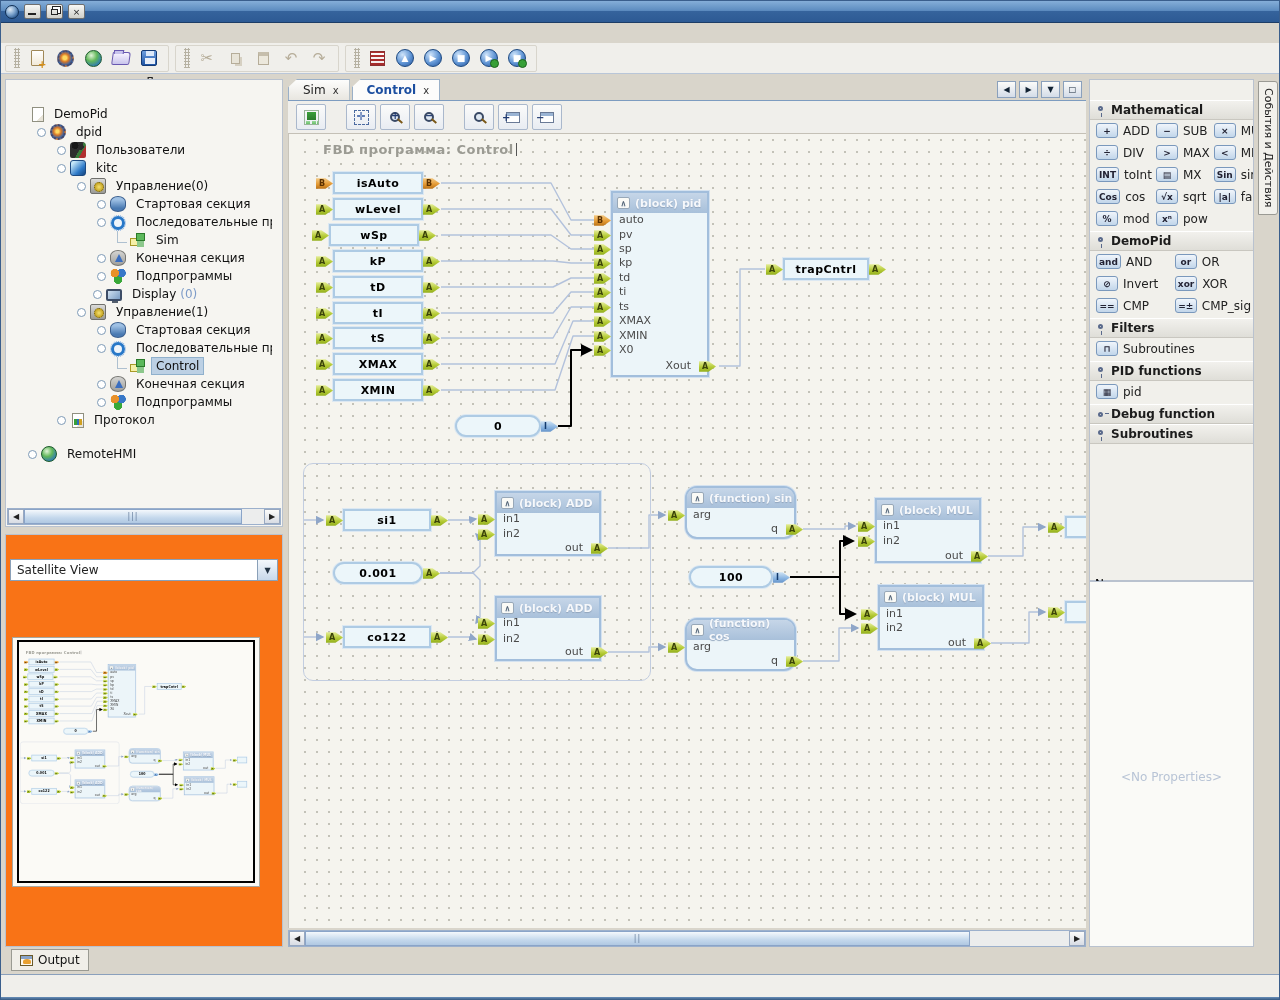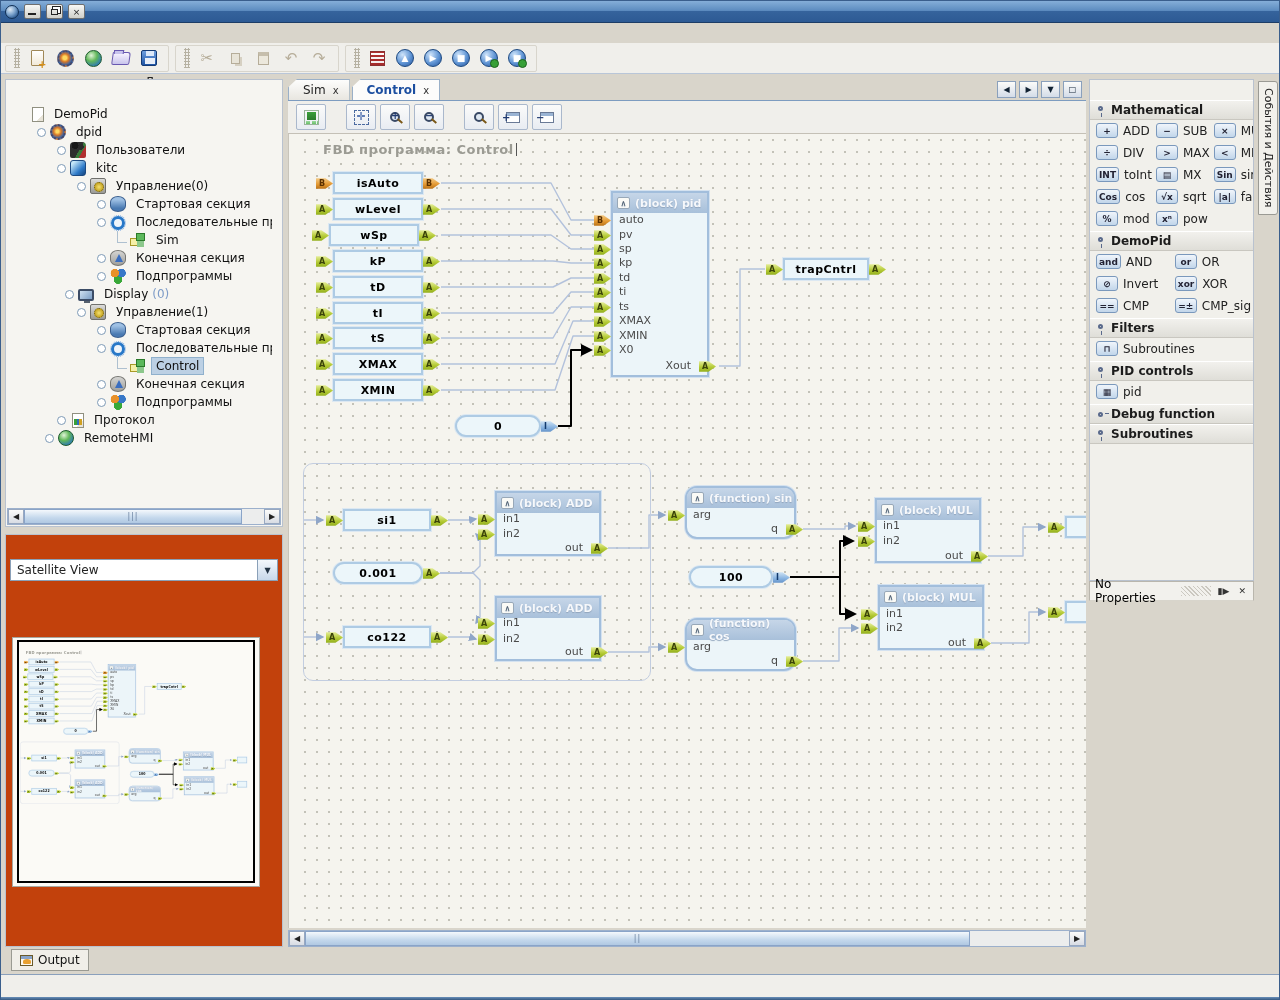--- a/index.html
+++ b/index.html
@@ -85,21 +85,21 @@
   .i-proto::after { content:""; position:absolute; left:1px; top:5px; width:8px; height:6px;
      background:linear-gradient(90deg,#38a038 0 3px,#2c6cc0 3px 5px,#d0a020 5px 8px);}
   .i-globe { border-radius:50%; border:1px solid #1c5a2c; background:radial-gradient(circle at 35% 30%, #e0f4d8, #62b85a 40%, #2f7ab4 78%, #174878);}
 
   .scrollh { position:absolute; height:17px; background:#f0efe9; border:1px solid #9cb0cc; display:flex; align-items:stretch;}
   .sarrow { width:16px; background:linear-gradient(#fcfcfa,#d8dce4); border:1px solid #98a8c0; display:flex; align-items:center; justify-content:center; font-size:8px; color:#222;}
   .sthumb { background:linear-gradient(#f4f8fc,#c4d8ec 60%,#b0c8e2); border:1px solid #8aa4c8; display:flex; align-items:center; justify-content:center; color:#6a82a0; font-size:8px; letter-spacing:1px;}
   .strack { flex:1; background:#eceded; }
 
   
-  #nav-panel { position:absolute; left:4px; top:533px; width:278px; height:413px; background:#c2410c; border:1px solid #b9c2cf;}
+  #nav-panel { position:absolute; left:4px; top:533px; width:278px; height:413px; background:#f97316; border:1px solid #b9c2cf;}
   .dropdown { position:absolute; left:4px; top:24px; width:268px; height:22px; background:#fff; border:1px solid #8aa0b8; display:flex; align-items:center; font-size:12px; color:#222; padding-left:6px;}
   .dropdown .dbtn { margin-left:auto; width:20px; height:100%; background:linear-gradient(#f4f8fc,#c8d8ea); border-left:1px solid #8aa0b8; display:flex; align-items:center; justify-content:center; font-size:8px; color:#234;}
   #minimap { position:absolute; left:6px; top:102px; width:248px; height:250px; background:#fbfaf6; border:1px solid #a8a8a0; overflow:hidden;}
   #mini-scale { position:absolute; left:6px; top:10px; width:800px; height:800px; transform:scale(0.285); transform-origin:0 0;}
   #mini-viewport { position:absolute; left:4px; top:2px; width:238px; height:243px; border:2px solid #000;}
 
   
   #center { position:absolute; left:287px; top:78px; width:798px; height:868px;}
   .tabbar { position:absolute; left:0; top:0; width:100%; height:22px; border-bottom:1px solid #7d9cc0; display:flex; align-items:flex-end;}
   .tab { height:21px; display:flex; align-items:center; gap:7px; padding:0 10px 0 14px; font-size:12px; color:#222;
@@ -308,21 +308,21 @@
         <div class="trow" style="padding-left: 90px;">
           <span class="th"></span>
           <span class="ticon i-end"></span>
           <span class="tlabel">Конечная секция</span>
         </div>
         <div class="trow" style="padding-left: 90px;">
           <span class="th"></span>
           <span class="ticon i-sub"></span>
           <span class="tlabel">Подпрограммы</span>
         </div>
-        <div class="trow" style="padding-left: 58px;">
+        <div class="trow" style="padding-left: 86px;">
           <span class="th"></span>
           <span class="ticon i-disp"></span>
           <span class="tlabel">Display</span>
           <span class="tsuffix"> (0)</span>
         </div>
         <div class="trow" style="padding-left: 70px;">
           <span class="th"></span>
           <span class="ticon i-ctrl"></span>
           <span class="tlabel">Управление(1)</span>
         </div>
@@ -349,21 +349,21 @@
         <div class="trow" style="padding-left: 90px;">
           <span class="th"></span>
           <span class="ticon i-sub"></span>
           <span class="tlabel">Подпрограммы</span>
         </div>
         <div class="trow" style="padding-left: 50px;">
           <span class="th"></span>
           <span class="ticon i-proto"></span>
           <span class="tlabel">Протокол</span>
         </div>
-        <div class="trow" style="padding-left: 38px;">
+        <div class="trow" style="padding-left: 21px; margin-top: 16px;">
           <span class="th"></span>
           <span class="ticon i-globe"></span>
           <span class="tlabel">RemoteHMI</span>
         </div>
       </div>
     <div class="scrollh" style="left:1px; right:1px; bottom:1px;">
       <span class="sarrow">◀</span>
       <span class="sthumb" style="width:218px">|||</span>
       <span class="strack"></span>
       <span class="sarrow">▶</span>
@@ -982,21 +982,21 @@
           <span>Filters</span>
         </div>
         <div class="pgrid" style="grid-template-columns: repeat(1, 1fr);">
           <div class="pitem">
             <span class="pic">⊓</span>
             <span>Subroutines</span>
           </div>
         </div>
         <div class="psec">
           <span class="pin"></span>
-          <span>PID controls</span>
+          <span>PID functions</span>
         </div>
         <div class="pgrid" style="grid-template-columns: repeat(1, 1fr);">
           <div class="pitem">
             <span class="pic">▦</span>
             <span>pid</span>
           </div>
         </div>
         <div class="psec">
           <span class="pin h"></span>
           <span>Debug function</span>
@@ -1010,20 +1010,23 @@
   <div id="events-tab">События и Действия</div>
 
   <div class="phdr" style="left:1088px; top:580px; width:165px;">
     <span class="cap" style="flex:1">
       <span>No Properties</span>
       <span class="hatch"></span>
       <span class="pbtn">▮▶</span>
       <span class="pbtn">✕</span>
     </span>
   </div>
+  <div id="props">
+    <div class="props-empty">&lt;No Properties&gt;</div>
+  </div>
 
   <div id="output-btn">
     <span class="ic-out"></span>
     <span>Output</span>
   </div>
   <div id="statusbar"></div>
   <div id="bottomstrip"></div>
 </div>
 
 </body></html>

